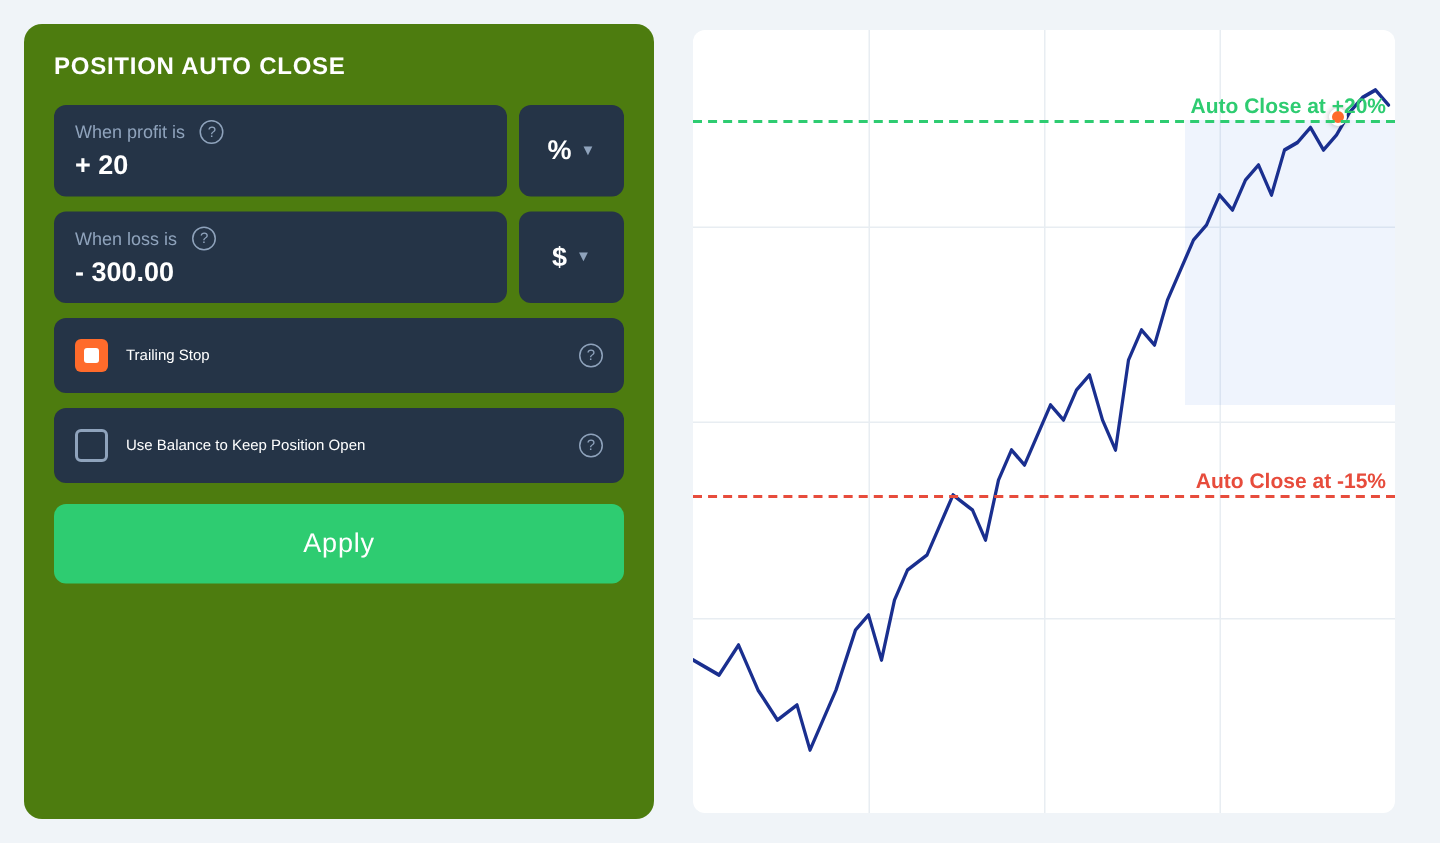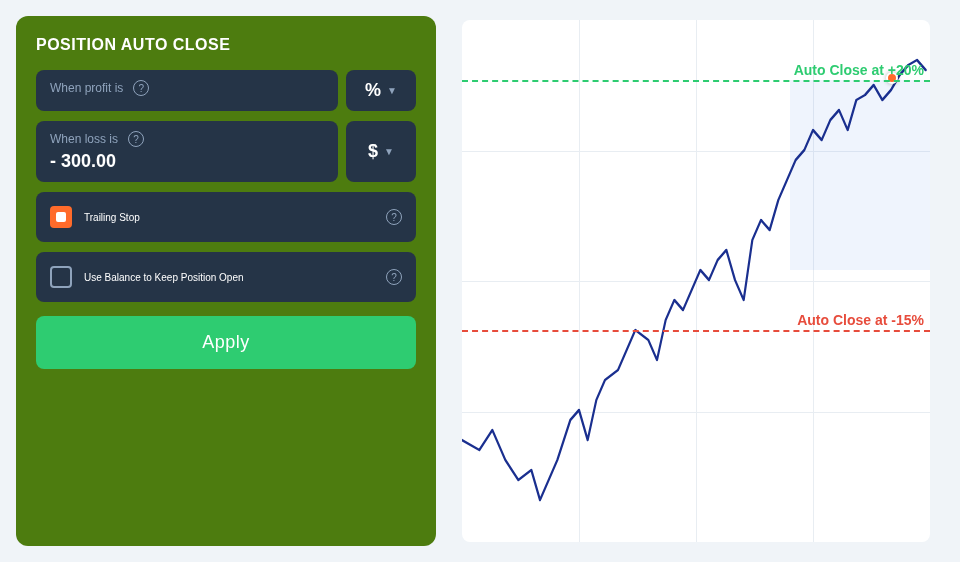--- a/index.html
+++ b/index.html
@@ -266,20 +266,21 @@
 
 <div class="left-panel">
   <div class="panel-title">POSITION AUTO CLOSE</div>
 
   <div class="field-row">
     <div class="field-main">
       <div class="field-label">
         <span>When profit is</span>
         <span class="help-icon">?</span>
       </div>
+      <div class="field-value">+ 20</div>
     </div>
     <div class="field-unit">
       <span>%</span>
       <span class="arrow">▼</span>
     </div>
   </div>
 
   <div class="field-row">
     <div class="field-main">
       <div class="field-label">

